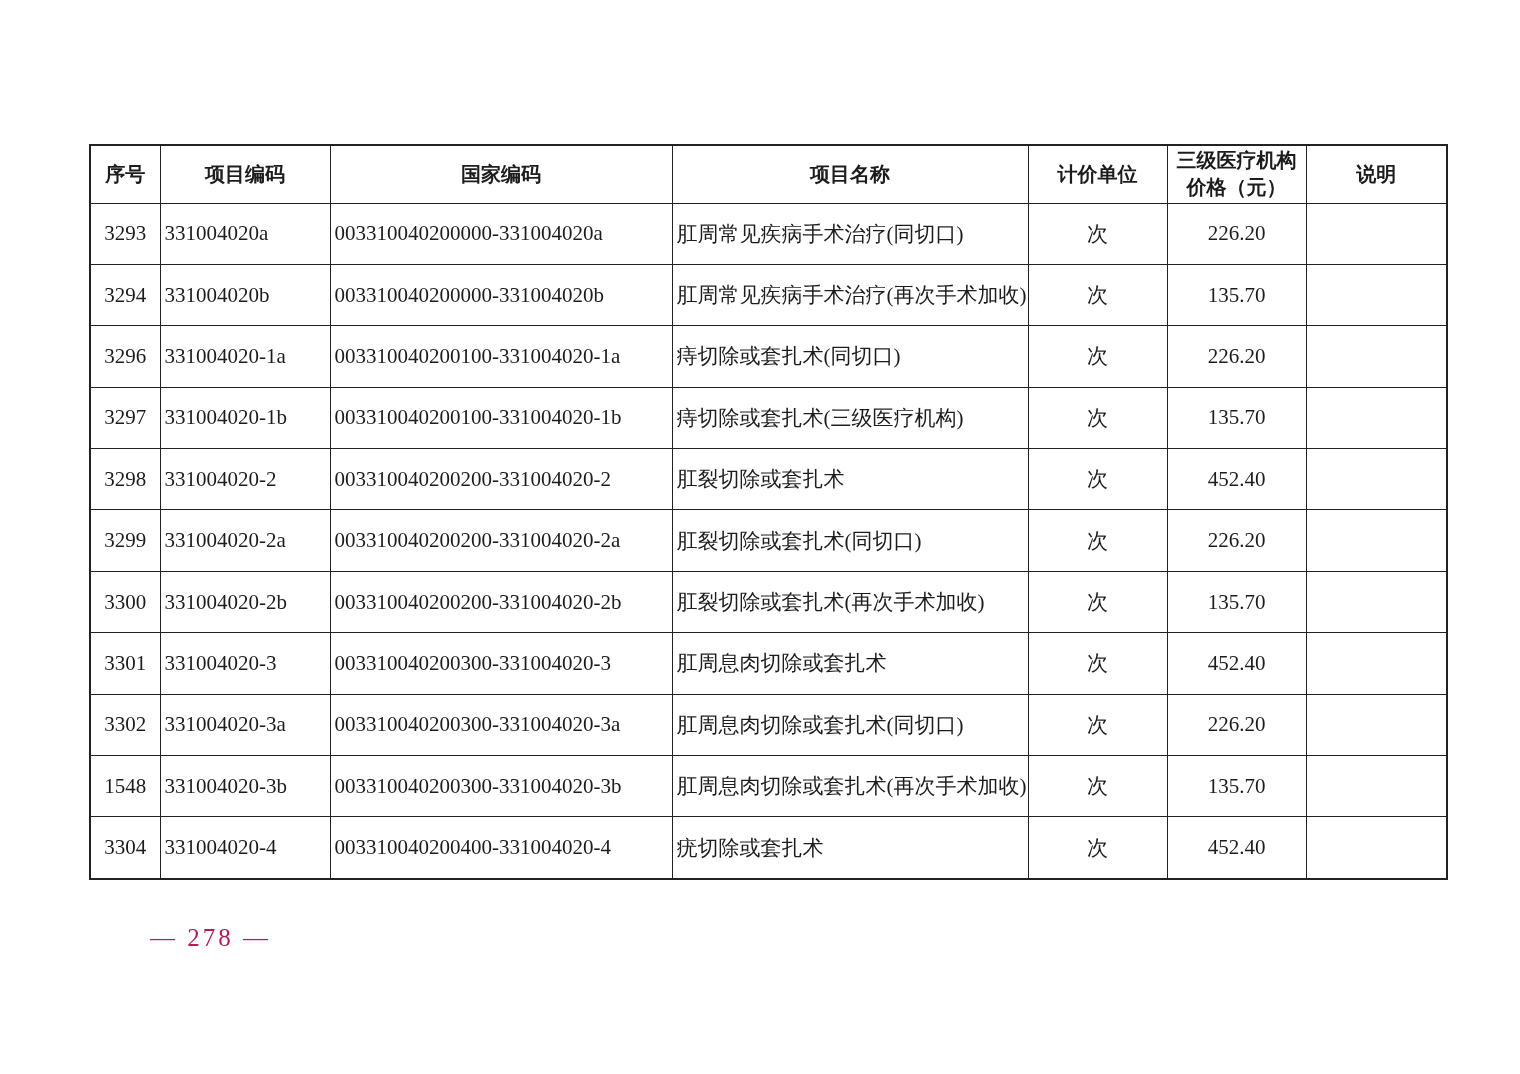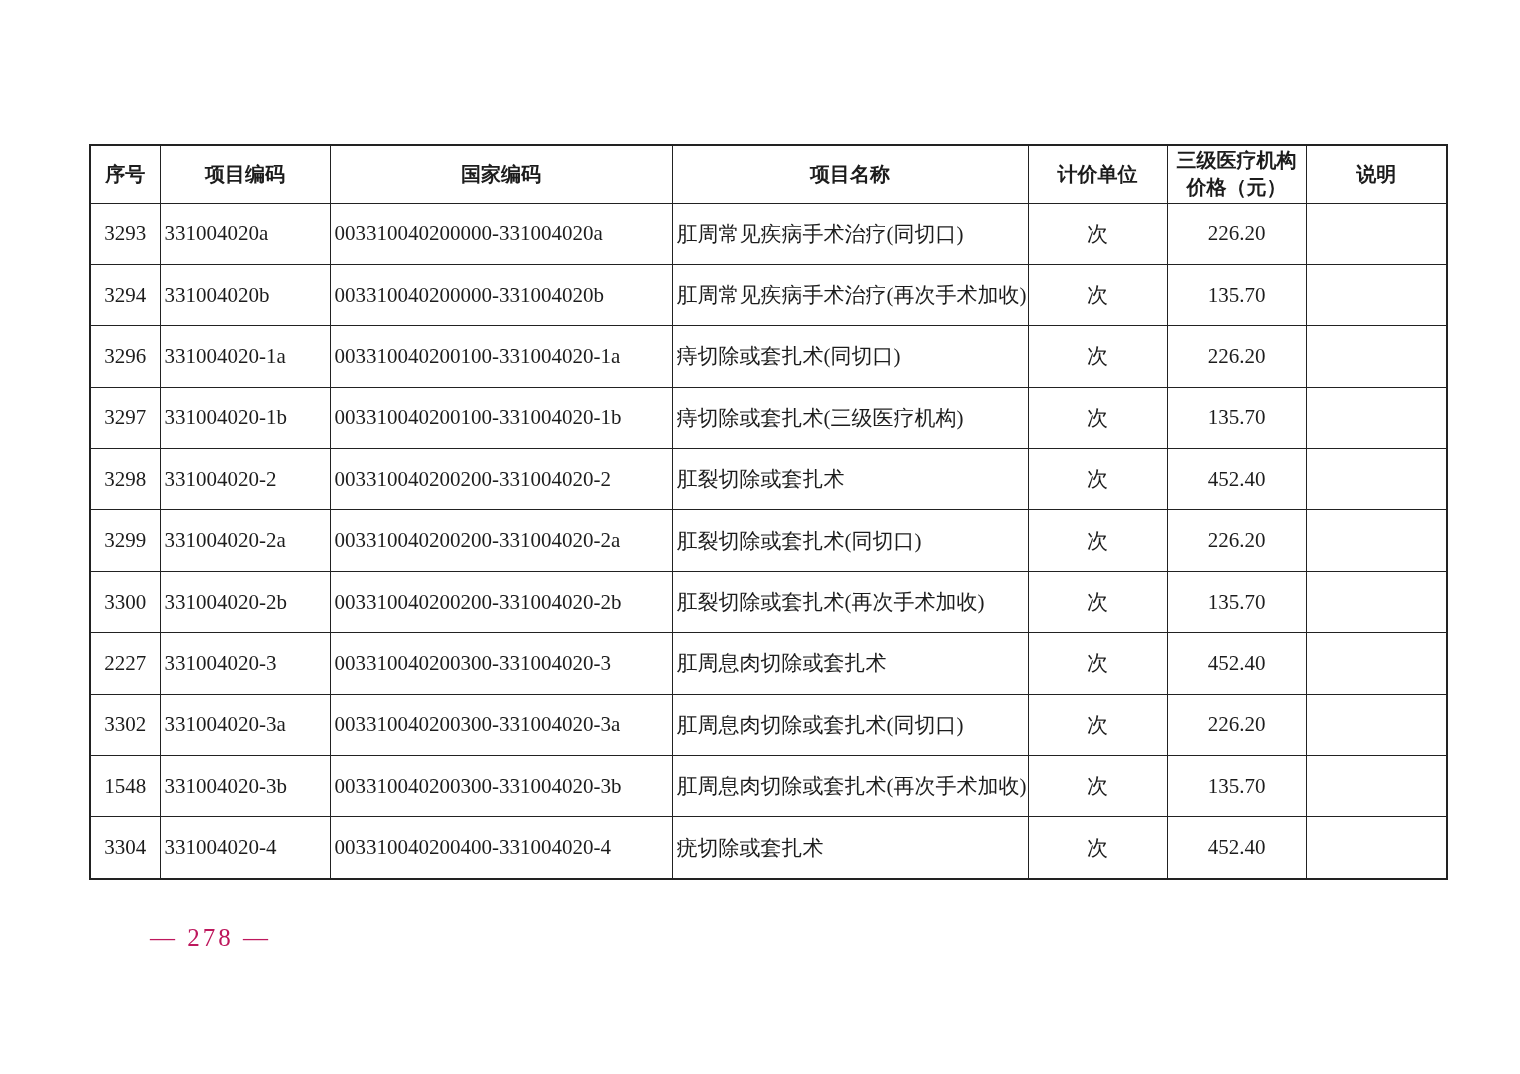--- a/index.html
+++ b/index.html
@@ -153,21 +153,21 @@
         <tr>
       <td class="center">3300</td>
       <td class="code">331004020-2b</td>
       <td class="code">003310040200200-331004020-2b</td>
       <td>肛裂切除或套扎术(再次手术加收)</td>
       <td class="center">次</td>
       <td class="center">135.70</td>
       <td class="center"></td>
     </tr>
         <tr>
-      <td class="center">2227</td>
+      <td class="center">3301</td>
       <td class="code">331004020-3</td>
       <td class="code">003310040200300-331004020-3</td>
       <td>肛周息肉切除或套扎术</td>
       <td class="center">次</td>
       <td class="center">452.40</td>
       <td class="center"></td>
     </tr>
         <tr>
       <td class="center">3302</td>
       <td class="code">331004020-3a</td>

